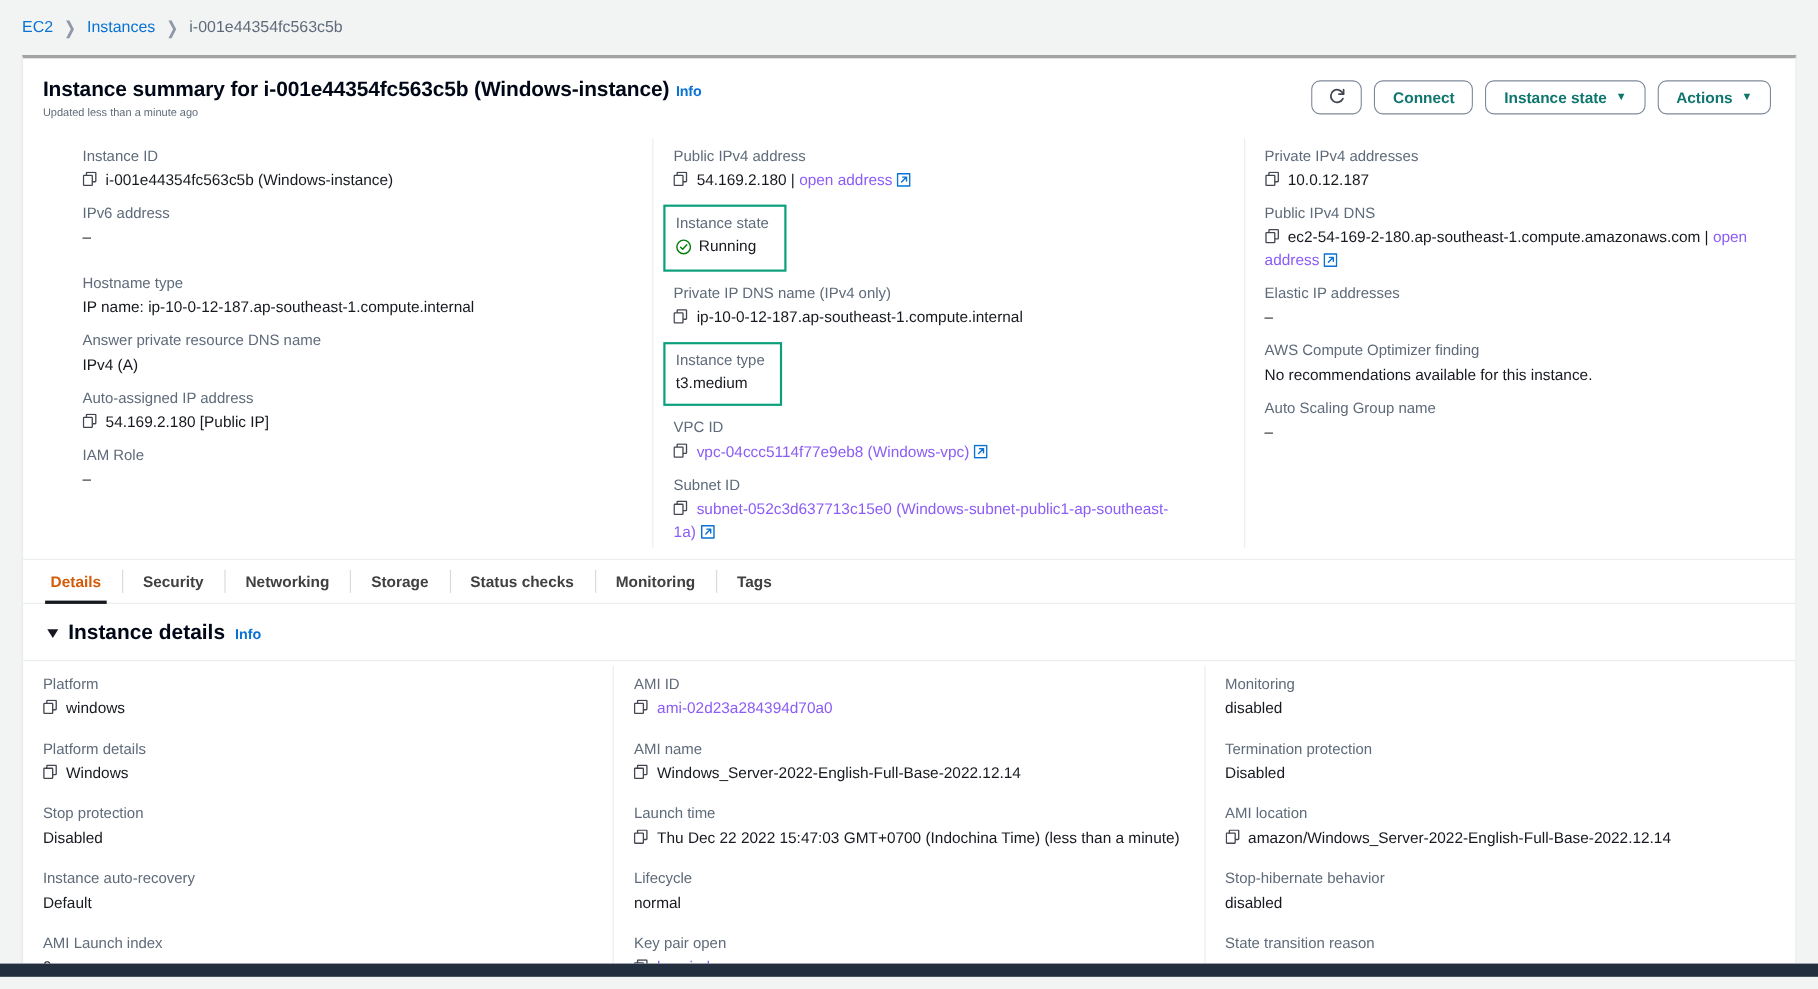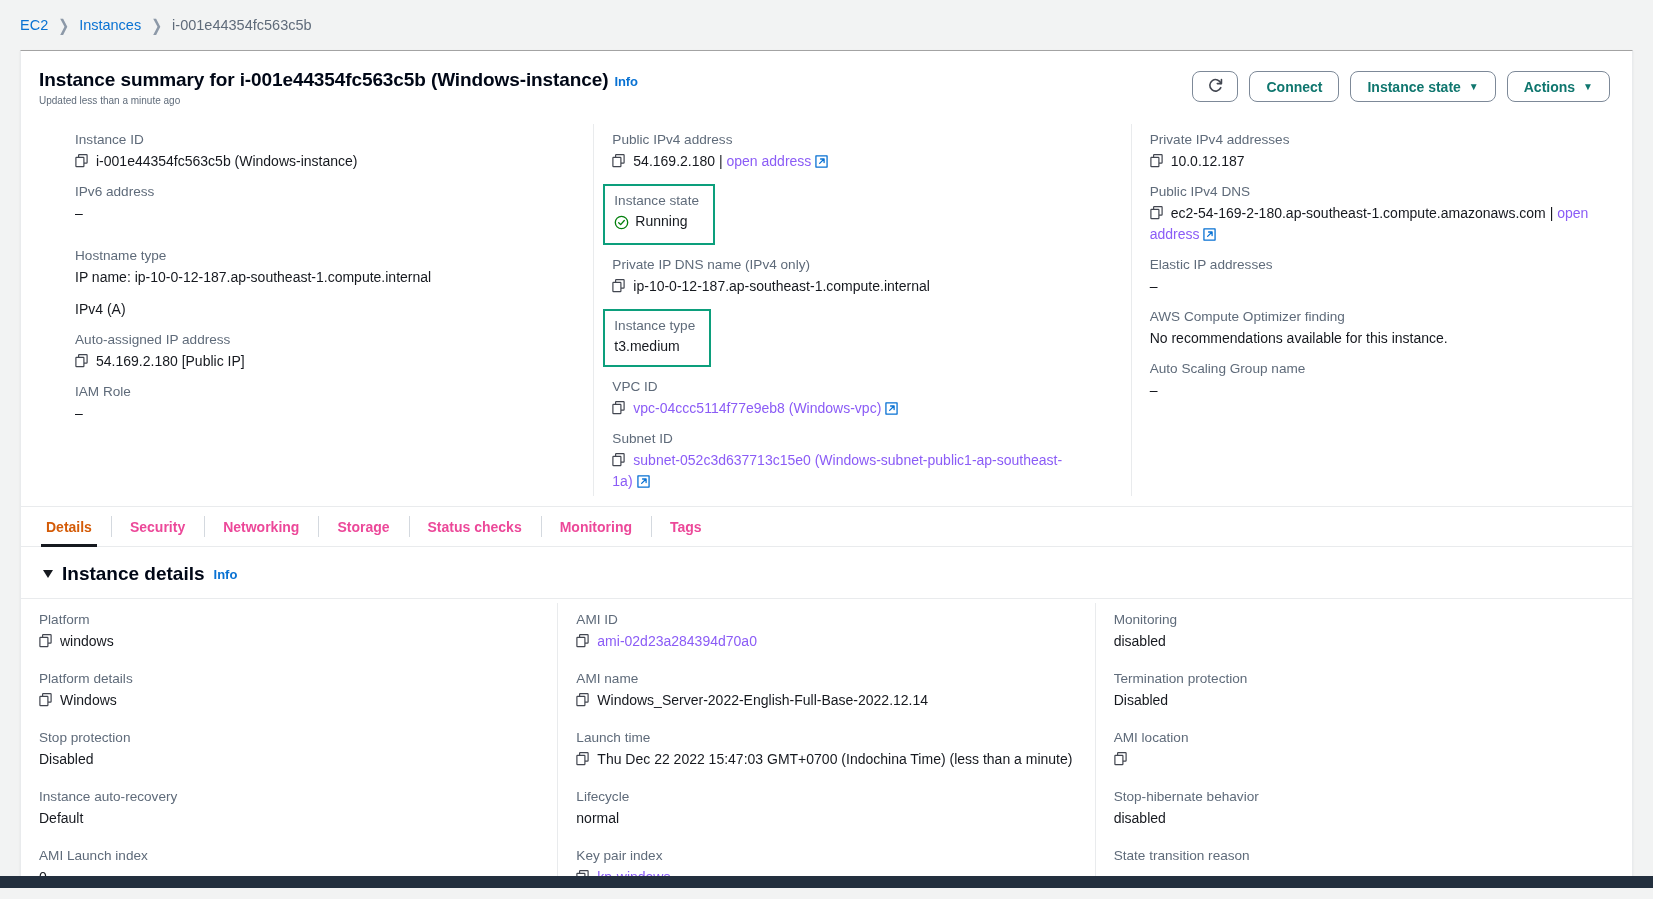--- a/index.html
+++ b/index.html
@@ -29,21 +29,21 @@
     font-size: 13px;
     display: inline-block;
     transform: scaleY(1.25);
   }
 
   
   .card {
     position: absolute;
     left: 20px; right: 20px; top: 50px; bottom: 12px;
     background: #ffffff;
-    border-top: 1px solid #a3a3a3;
+    border-top: 3px solid #a3a3a3;
     border-left: 1px solid #e9ebed;
     border-right: 1px solid #e9ebed;
     box-shadow: 0 1px 2px rgba(0,0,0,0.07);
     overflow: hidden;
   }
 
   
   .card-header {
     display: flex;
     align-items: flex-start;
@@ -163,21 +163,21 @@
     padding-left: 6px;
     text-align: right;
   }
   .tab {
     position: relative;
     display: flex;
     align-items: center;
     padding: 0 19px;
     font-size: 14px;
     font-weight: bold;
-    color: #ec4899;
+    color: #404040;
     cursor: pointer;
     white-space: nowrap;
   }
   .tab + .tab::before {
     content: "";
     position: absolute;
     left: 0; top: 9px; bottom: 9px;
     width: 1px;
     background: #d4d9df;
   }
@@ -281,20 +281,21 @@
             </div>
           </div>
           <div class="field">
             <div>
               <div class="f-label">Hostname type</div>
               <div class="f-value"><span>IP name: ip-10-0-12-187.ap-southeast-1.compute.internal</span></div>
             </div>
           </div>
           <div class="field">
             <div>
+              <div class="f-label">Answer private resource DNS name</div>
               <div class="f-value"><span>IPv4 (A)</span></div>
             </div>
           </div>
           <div class="field">
             <div>
               <div class="f-label">Auto-assigned IP address</div>
               <div class="f-value"><span class="copy-ico"><svg width="14" height="14" viewBox="0 0 14 14" fill="none" stroke="#424650" stroke-width="1.2">
                     <rect x="0.9" y="3.4" width="8" height="9.2" rx="0.6"></rect>
                     <path d="M3.6 3.4V1.3a.6.6 0 0 1 .6-.6h7.3a.6.6 0 0 1 .6.6v7.3a.6.6 0 0 1-.6.6H9"></path>
                   </svg></span><span>54.169.2.180 [Public IP]</span></div>
@@ -503,21 +504,21 @@
             </div>
           </div>
           <div class="field">
             <div>
               <div class="f-label">Lifecycle</div>
               <div class="f-value"><span>normal</span></div>
             </div>
           </div>
           <div class="field">
             <div>
-              <div class="f-label">Key pair index</div>
+              <div class="f-label">Key pair open</div>
               <div class="f-value"><span class="copy-ico"><svg width="14" height="14" viewBox="0 0 14 14" fill="none" stroke="#424650" stroke-width="1.2">
                     <rect x="0.9" y="3.4" width="8" height="9.2" rx="0.6"></rect>
                     <path d="M3.6 3.4V1.3a.6.6 0 0 1 .6-.6h7.3a.6.6 0 0 1 .6.6v7.3a.6.6 0 0 1-.6.6H9"></path>
                   </svg></span><span class="link">kp-windows</span></div>
             </div>
           </div>
         </div>
       <div class="det-col" id="det-col-3">
           <div class="field">
             <div>
@@ -530,21 +531,21 @@
               <div class="f-label">Termination protection</div>
               <div class="f-value"><span>Disabled</span></div>
             </div>
           </div>
           <div class="field">
             <div>
               <div class="f-label">AMI location</div>
               <div class="f-value"><span class="copy-ico"><svg width="14" height="14" viewBox="0 0 14 14" fill="none" stroke="#424650" stroke-width="1.2">
                     <rect x="0.9" y="3.4" width="8" height="9.2" rx="0.6"></rect>
                     <path d="M3.6 3.4V1.3a.6.6 0 0 1 .6-.6h7.3a.6.6 0 0 1 .6.6v7.3a.6.6 0 0 1-.6.6H9"></path>
-                  </svg></span></div>
+                  </svg></span><span>amazon/Windows_Server-2022-English-Full-Base-2022.12.14</span></div>
             </div>
           </div>
           <div class="field">
             <div>
               <div class="f-label">Stop-hibernate behavior</div>
               <div class="f-value"><span>disabled</span></div>
             </div>
           </div>
           <div class="field">
             <div>

